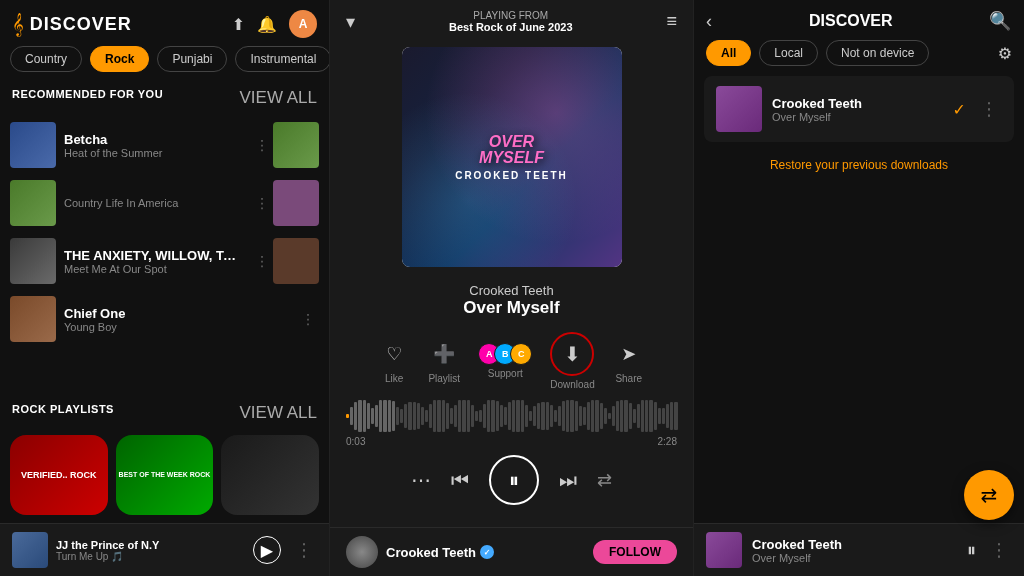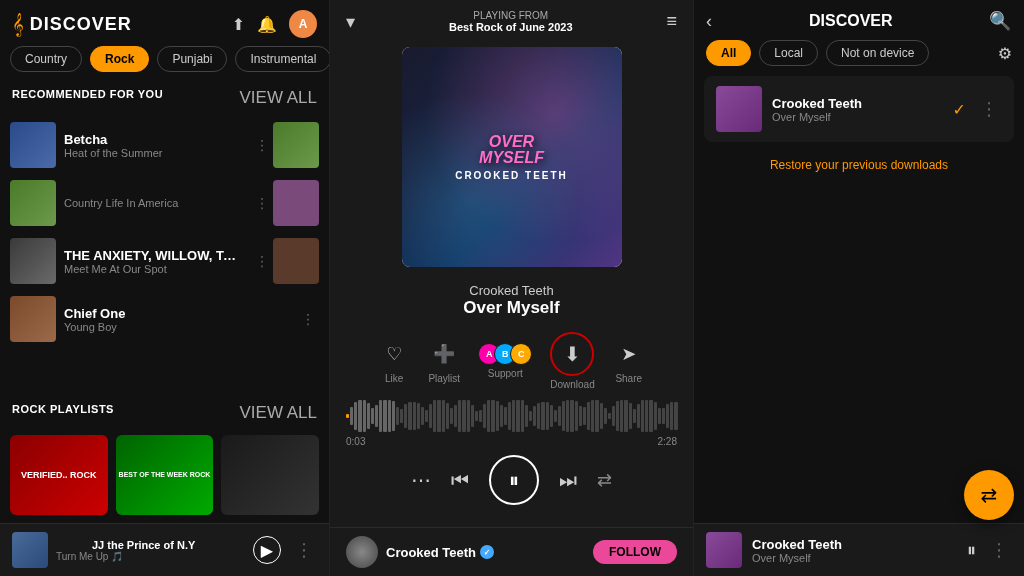--- a/index.html
+++ b/index.html
@@ -195,21 +195,21 @@
 
     .playlist-grid {
       display: flex;
       gap: 8px;
       padding: 4px 10px 8px;
     }
 
     .playlist-card {
       flex: 1;
       height: 80px;
-      border-radius: 6px;
+      border-radius: 16px;
       background: #333;
       overflow: hidden;
       position: relative;
       display: flex;
       align-items: center;
       justify-content: center;
     }
 
     
     .now-playing-bar {
@@ -231,21 +231,20 @@
 
     .np-info {
       flex: 1;
       padding: 0 8px;
     }
 
     .np-title {
       font-size: 11px;
       font-weight: 600;
       color: #fff;
-      margin-left: 36px;
     }
 
     .np-artist {
       font-size: 10px;
       color: #888;
     }
 
     .np-controls {
       display: flex;
       gap: 10px;

